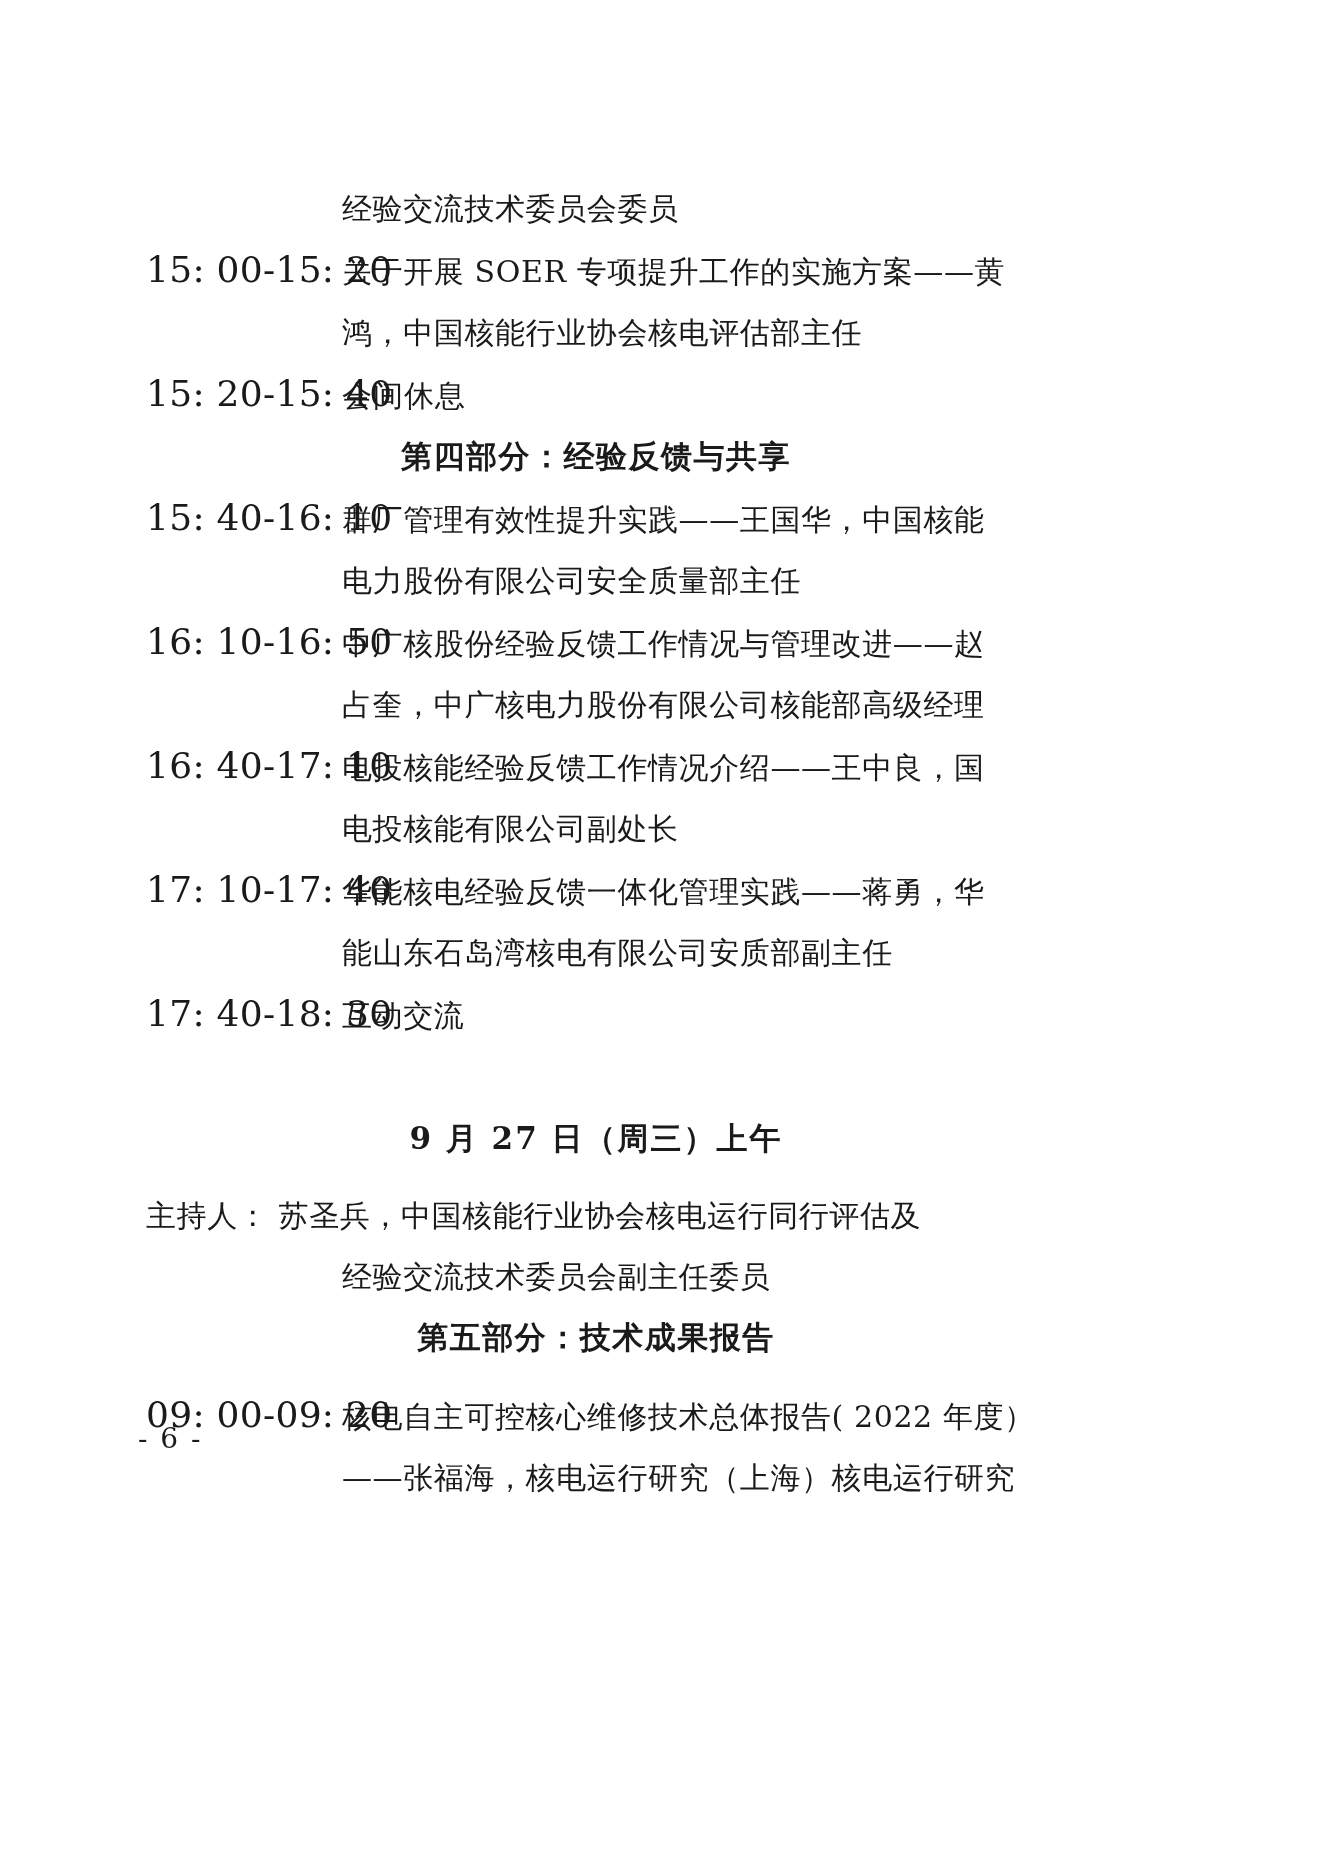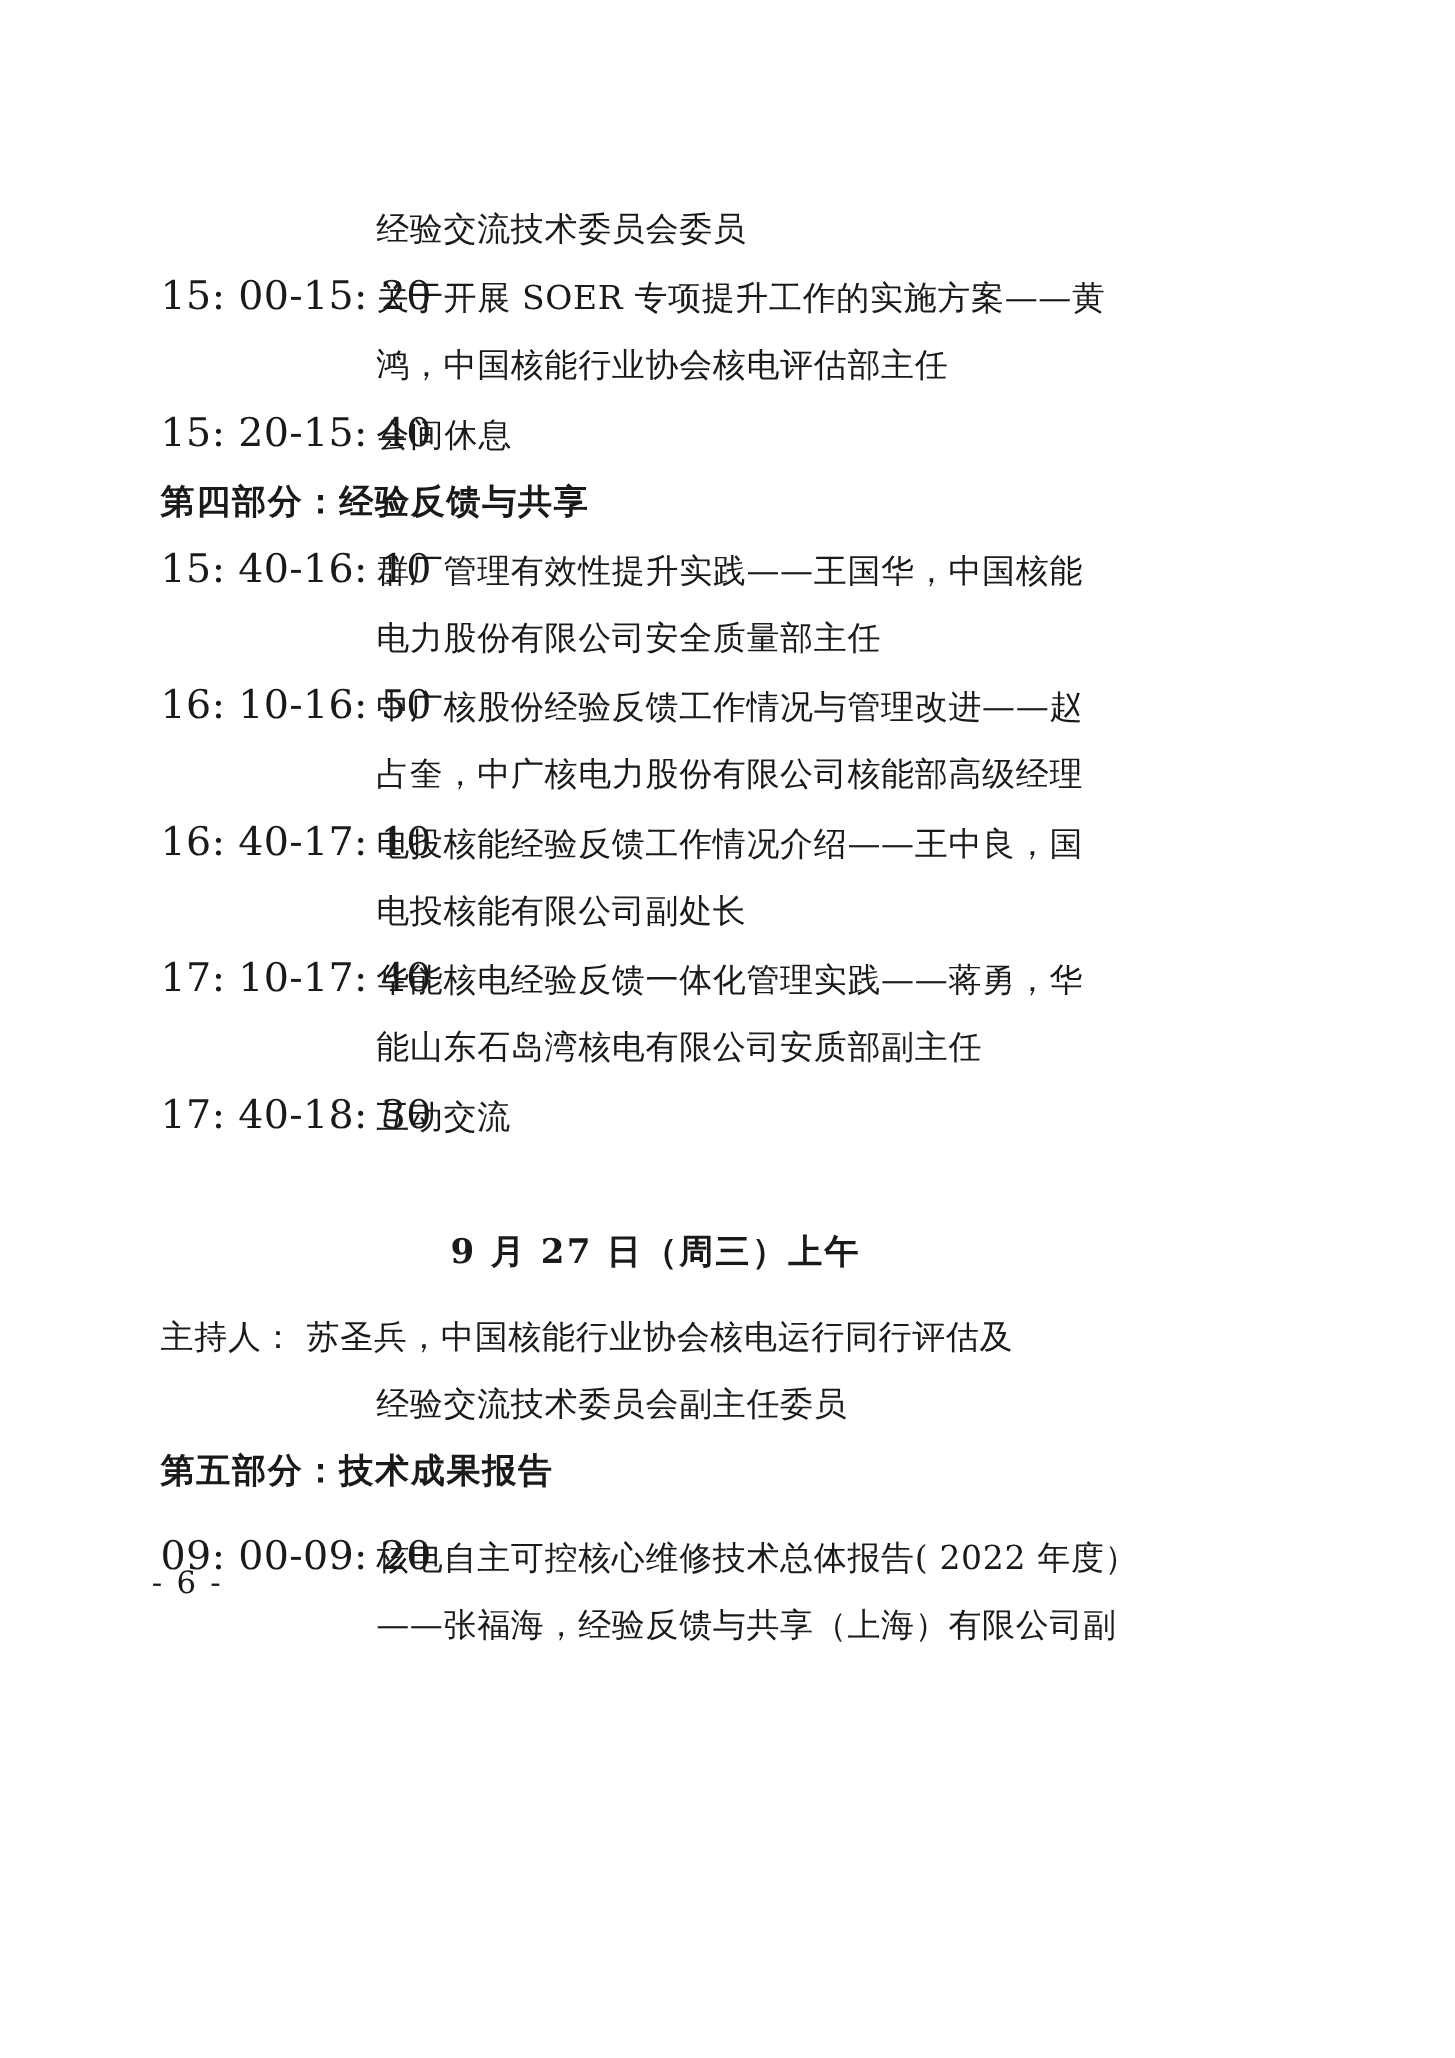--- a/index.html
+++ b/index.html
@@ -54,21 +54,21 @@
   .cont .body-text { display: block; }
 
   .bold-item .body-text {
     font-family: "DejaVu Sans", "Liberation Sans", sans-serif;
     font-weight: normal;
     letter-spacing: 1px;
   }
 
   
   .heading {
-    text-align: left;
+    text-align: center;
     font-family: "DejaVu Sans", "Liberation Sans", sans-serif;
     font-weight: bold;
     font-size: 31px;
     line-height: 61px;
     letter-spacing: 1.5px;
     white-space: nowrap;
   }
   .day-heading {
     text-align: center;
     font-family: "DejaVu Serif", "Liberation Serif", serif;
@@ -176,19 +176,19 @@
 
     <div class="heading">第五部分：技术成果报告</div>
 
     <div class="spacer-sm"></div>
 
     <div class="line">
       <span class="time">09: 00-09: 20</span>
       <span class="body-text">核电自主可控核心维修技术总体报告( 2022 年度）</span>
     </div>
     <div class="line cont">
-      <span class="body-text">——张福海，经验反馈与共享（上海）有限公司副</span>
+      <span class="body-text">——张福海，核电运行研究（上海）核电运行研究</span>
     </div>
 
   </div>
 
   <div class="page-number">- 6 -</div>
 </div>
 
 </body></html>

